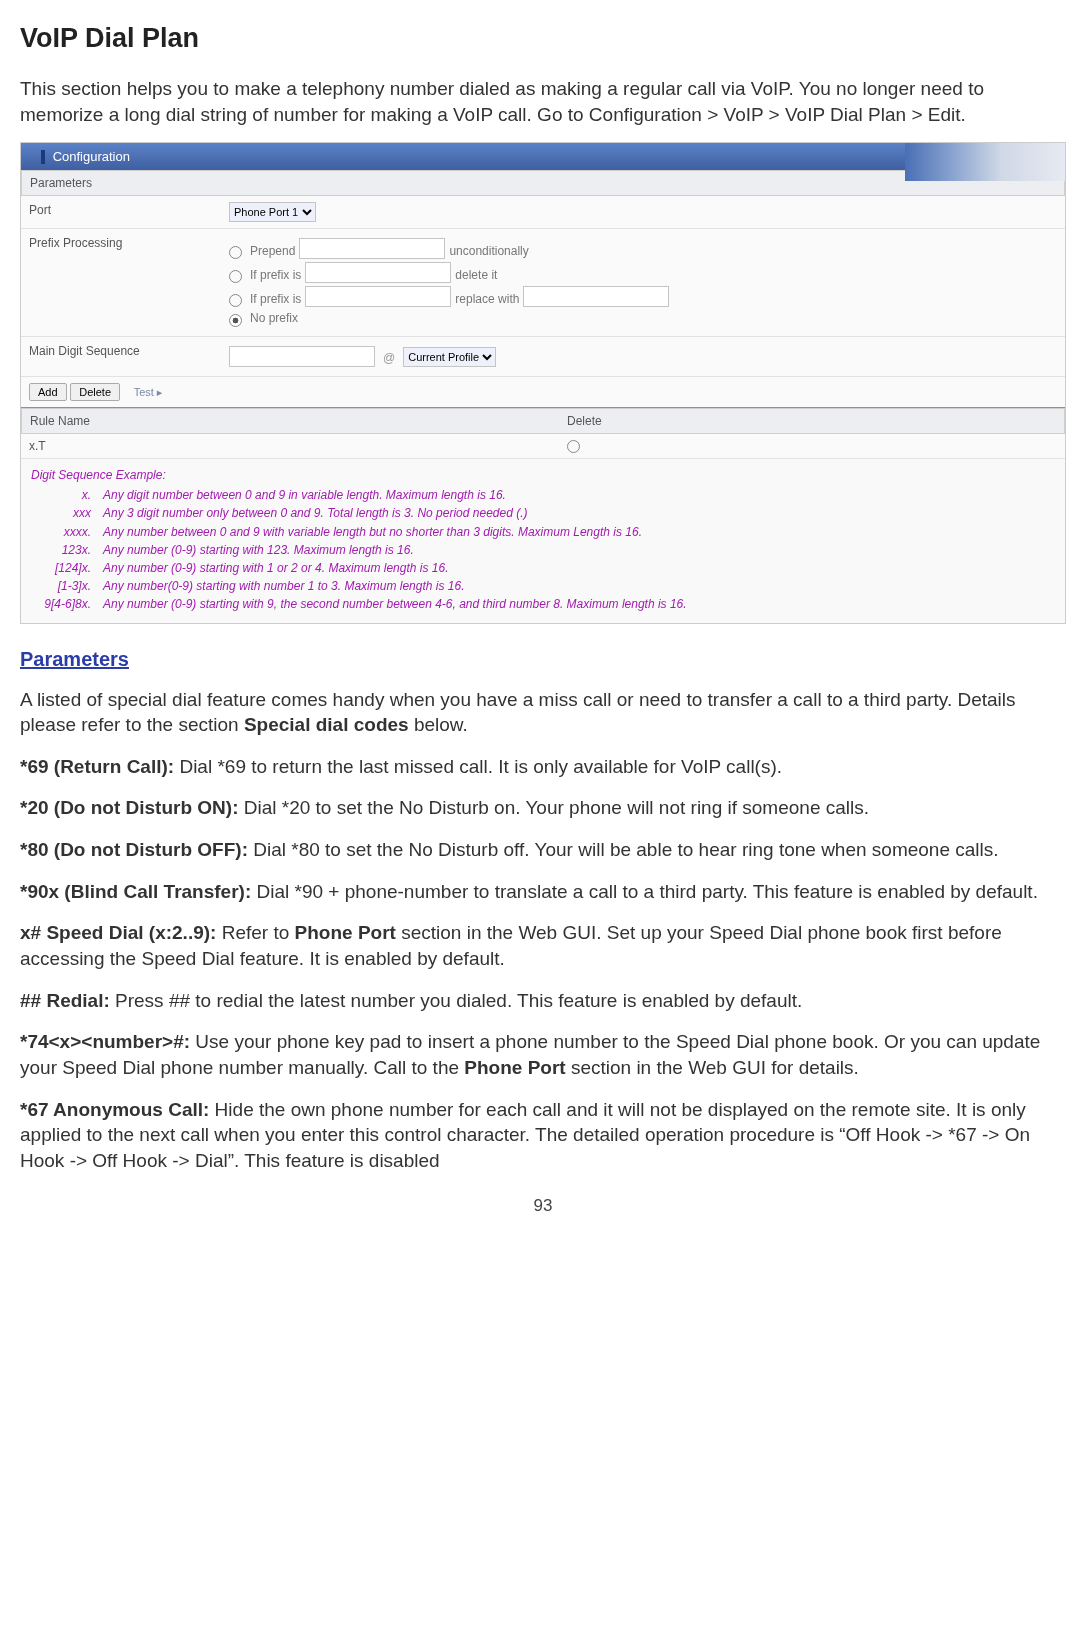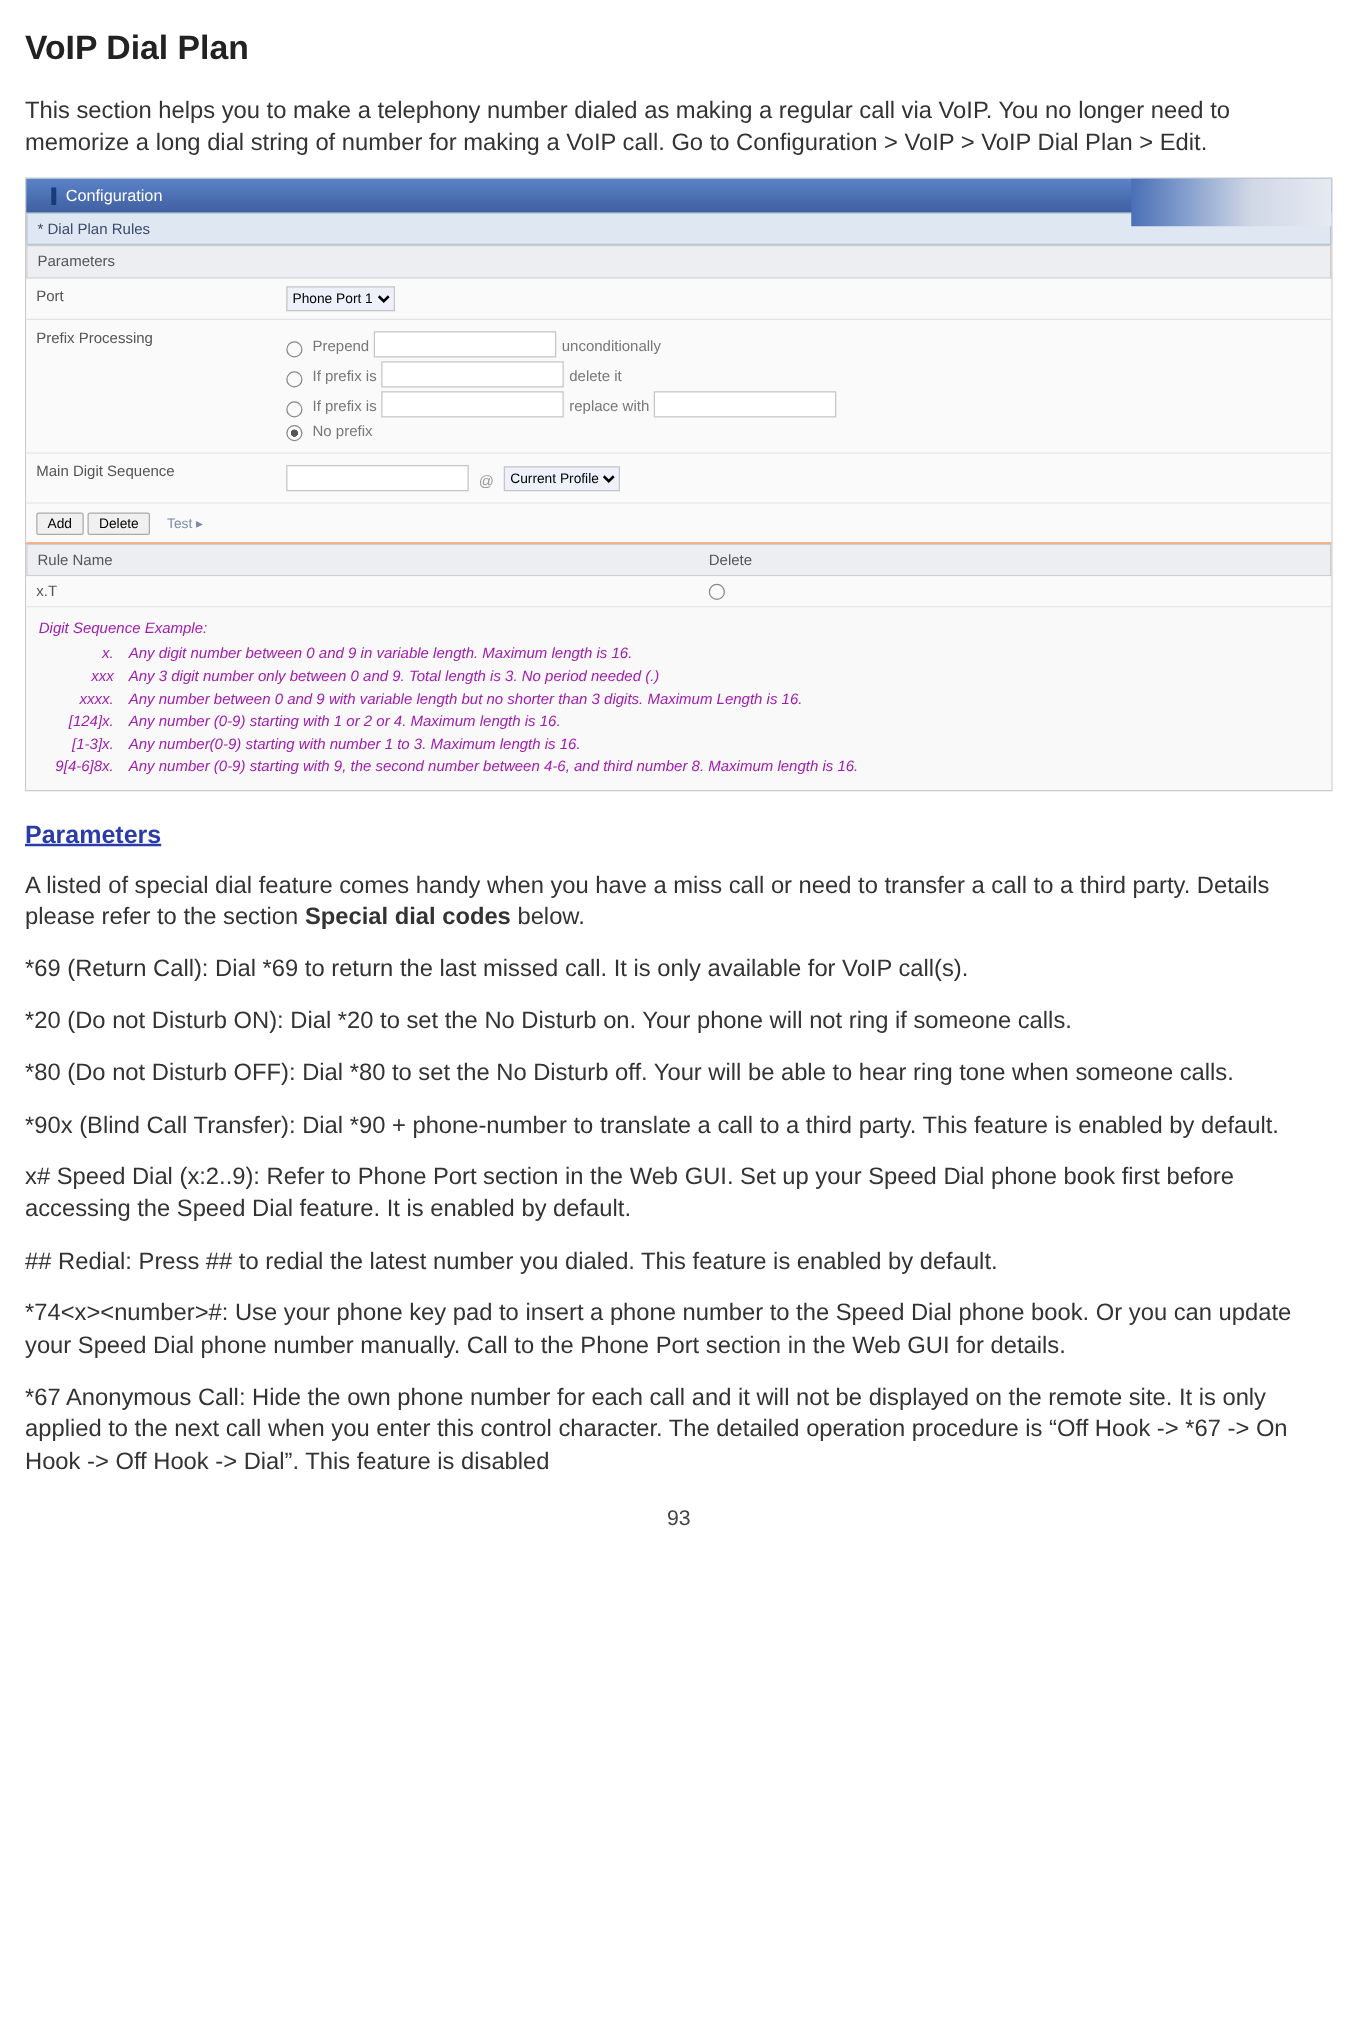--- a/index.html
+++ b/index.html
@@ -25,39 +25,38 @@
 .rule-row div{padding:4px 8px}
 .col-name{flex:0 0 50%}
 .col-del{flex:0 0 50%}
 .examples{padding:8px 10px;font-size:12px;color:#a21caf;font-style:italic;background:#f9f9f9}
 .ex-title{margin-bottom:4px}
 .ex-row{display:flex;margin:2px 0}
 .ex-code{width:60px;text-align:right;padding-right:12px;font-style:italic}
 .ex-desc{flex:1}
 .param-h{color:#2a3ca8;text-decoration:underline;font-weight:bold;font-size:20px;margin:22px 0 10px}
 .feat{margin:16px 0}
-.feat .fn{font-weight:normal}
+.feat .fn{font-weight:bold}
 .pg{text-align:center;font-size:17px;margin-top:22px;color:#444}
 .radio-circle{display:inline-block;width:11px;height:11px;border:1px solid #888;border-radius:50%;margin-right:4px;vertical-align:middle}
 .radio-dot{display:inline-block;width:11px;height:11px;border:1px solid #888;border-radius:50%;margin-right:4px;vertical-align:middle;background:radial-gradient(circle,#555 0 35%,#fff 40% 100%)}
 .test-link{color:#7a8aa8;font-size:11px;margin-left:10px}
 .lock{color:#999;margin:0 4px}
 </style>
 </head>
 <body>
 
 <h1>VoIP Dial Plan</h1>
 <p>This section helps you to make a telephony number dialed as making a regular call via VoIP. You no longer need to memorize a long dial string of number for making a VoIP call. Go to Configuration &gt; VoIP &gt; VoIP Dial Plan &gt; Edit.</p>
 
 <div class="screenshot">
   <div class="cfg-bar">
     <span>Configuration</span>
     <div class="dev-img"></div>
   </div>
-  <div class="section-h">* Dial Plan Rules</div>
   <div class="panel-h">Parameters</div>
 
   <div class="form-row">
     <div class="lbl">Port</div>
     <div class="ctl">
       <select><option>Phone Port 1</option></select>
     </div>
   </div>
 
   <div class="form-row">
@@ -123,20 +122,24 @@
       </div>
     <div class="ex-row">
         <div class="ex-code">xxx</div>
         <div class="ex-desc">Any 3 digit number only between 0 and 9. Total length is 3. No period needed (.)</div>
       </div>
     <div class="ex-row">
         <div class="ex-code">xxxx.</div>
         <div class="ex-desc">Any number between 0 and 9 with variable length but no shorter than 3 digits. Maximum Length is 16.</div>
       </div>
     <div class="ex-row">
+        <div class="ex-code">123x.</div>
+        <div class="ex-desc">Any number (0-9) starting with 123. Maximum length is 16.</div>
+      </div>
+    <div class="ex-row">
         <div class="ex-code">[124]x.</div>
         <div class="ex-desc">Any number (0-9) starting with 1 or 2 or 4. Maximum length is 16.</div>
       </div>
     <div class="ex-row">
         <div class="ex-code">[1-3]x.</div>
         <div class="ex-desc">Any number(0-9) starting with number 1 to 3. Maximum length is 16.</div>
       </div>
     <div class="ex-row">
         <div class="ex-code">9[4-6]8x.</div>
         <div class="ex-desc">Any number (0-9) starting with 9, the second number between 4-6, and third number 8. Maximum length is 16.</div>

